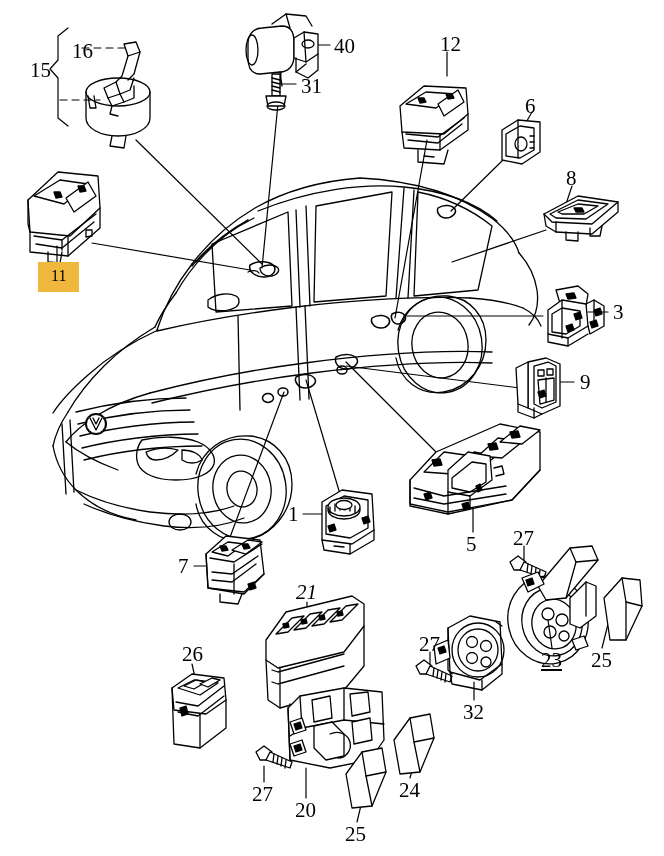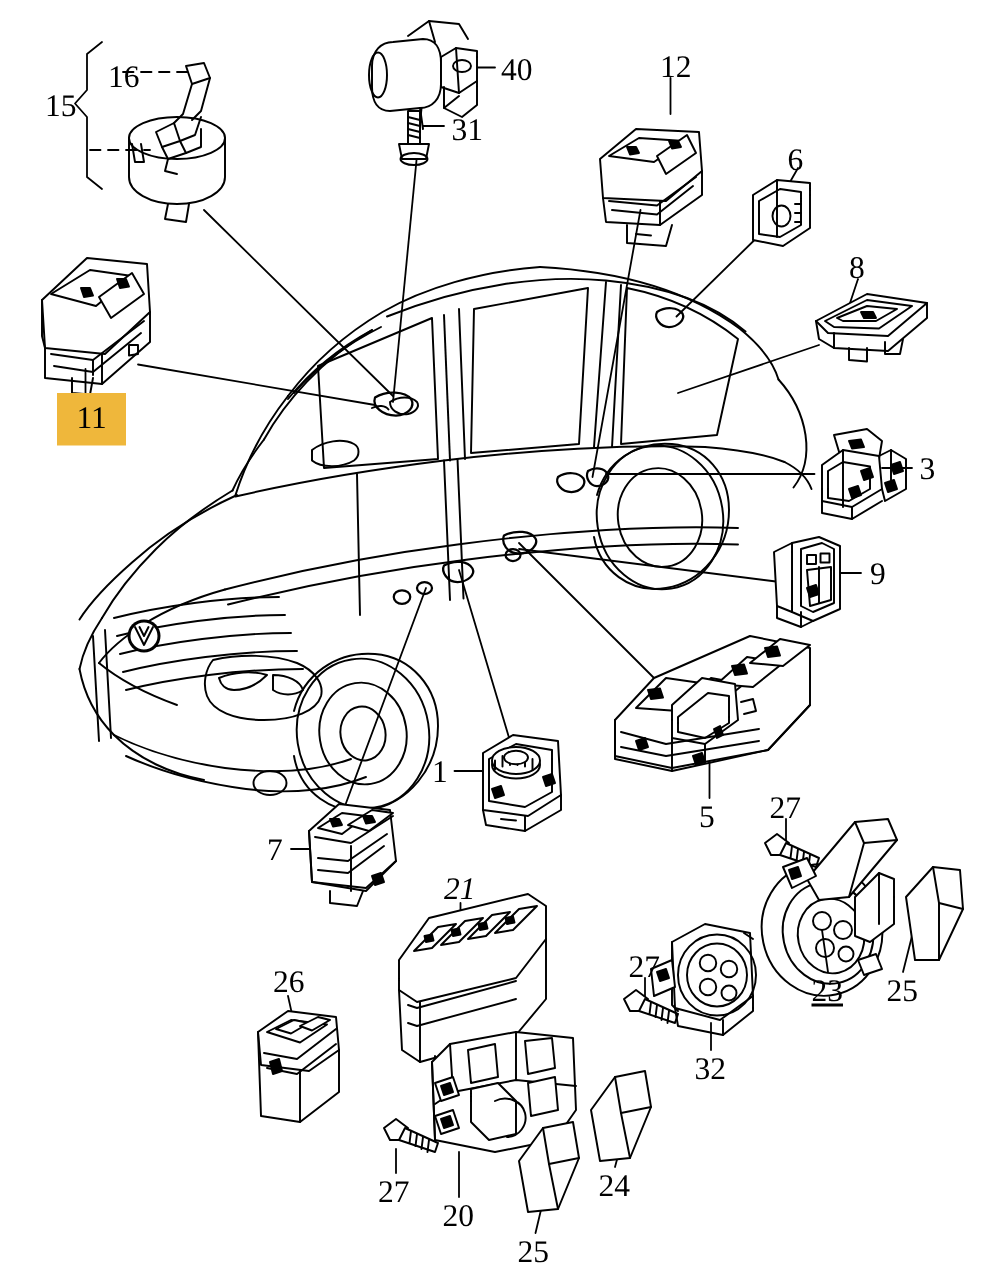--- a/index.html
+++ b/index.html
@@ -4,21 +4,21 @@
 <title>Parts Diagram</title>
 <style>
   html,body{margin:0;padding:0;background:#ffffff;}
   body{width:664px;height:856px;overflow:hidden;
        font-family:"Liberation Serif", "DejaVu Serif", serif;}
   #stage{position:relative;width:664px;height:856px;background:#fff;}
   #stage svg{position:absolute;left:0;top:0;}
   .lbl{position:absolute;font-family:"Liberation Serif","DejaVu Serif",serif;
        font-size:21px;color:#000;line-height:1;white-space:nowrap;
        letter-spacing:0px;font-weight:400;}
-  .lbl.hi{background:#efb73b;padding:6px 13px 8px 13px;font-size:21px;}
+  .lbl.hi{background:#efb73b;padding:6px 13px 8px 13px;font-size:16px;}
 </style>
 </head>
 <body>
 
 <div id="stage">
 
   <svg width="664" height="856" viewBox="0 0 664 856">
     <g fill="none" stroke="#000" stroke-width="1.3" stroke-linecap="round" stroke-linejoin="round">
 
       <g>

